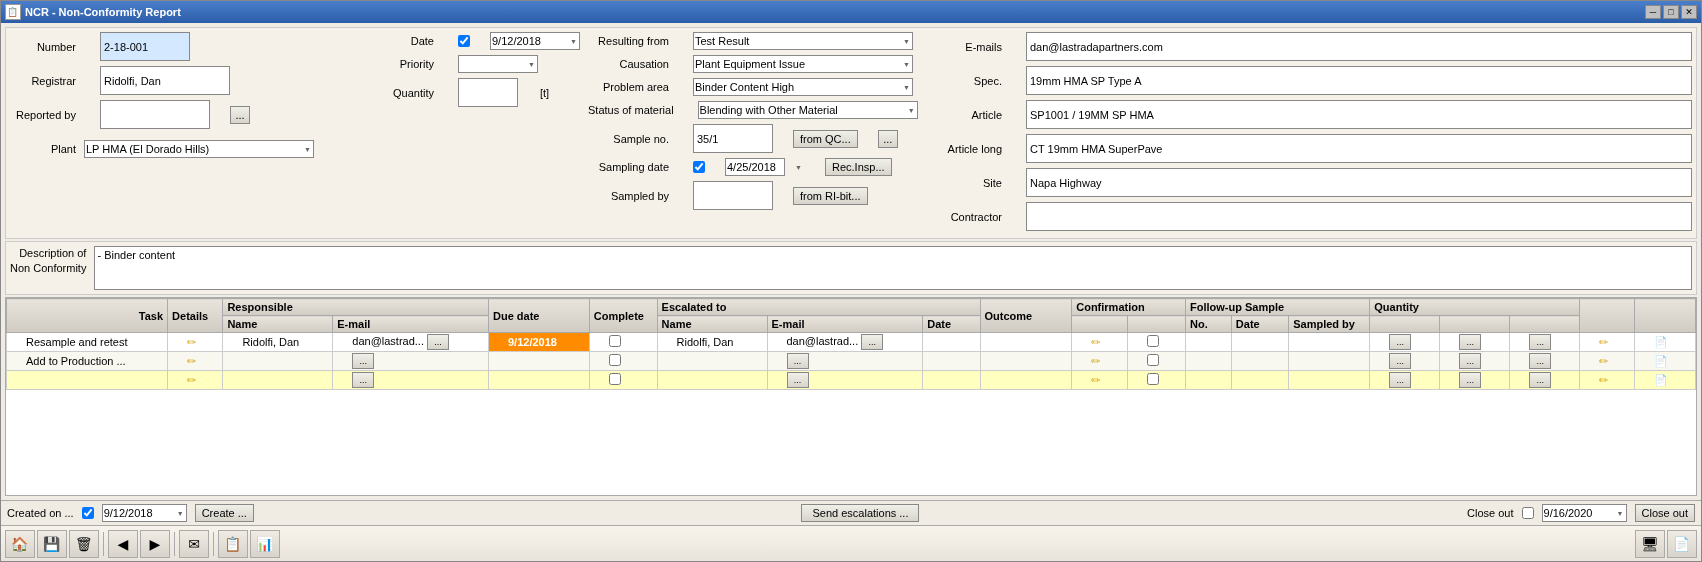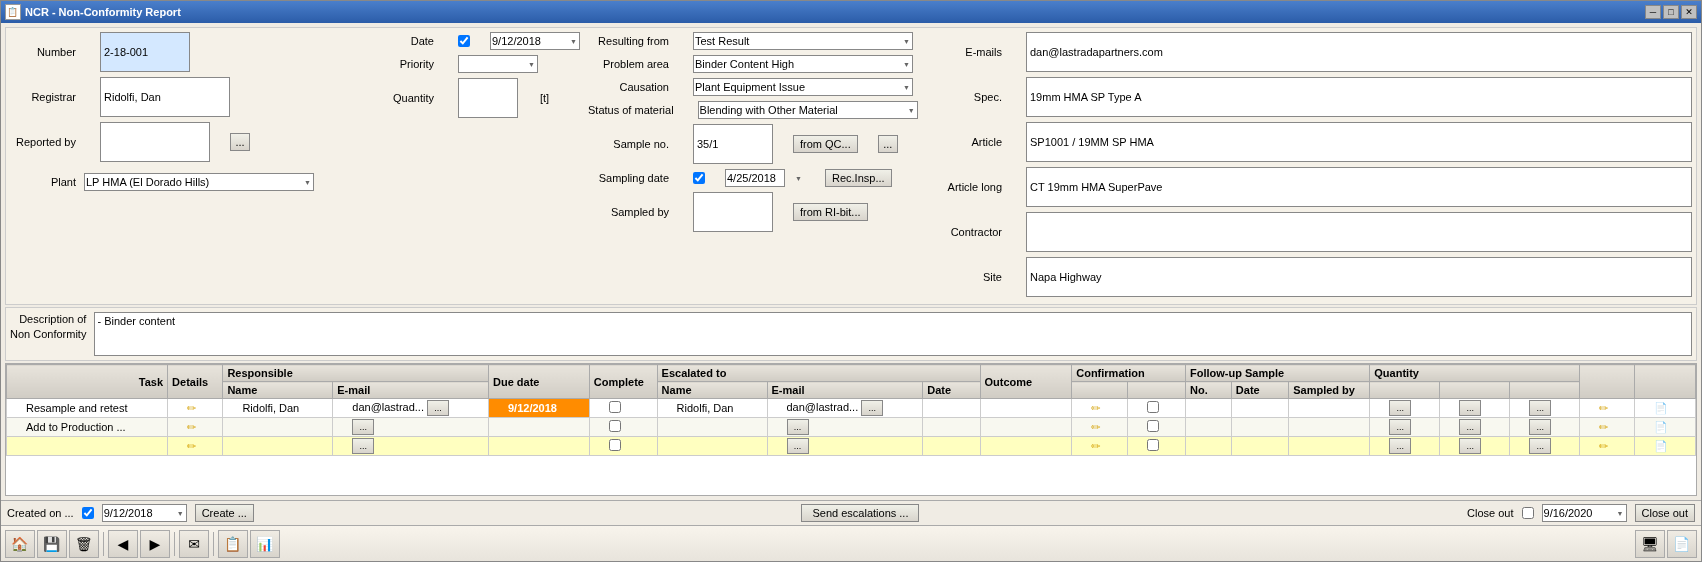--- a/index.html
+++ b/index.html
@@ -14,21 +14,21 @@
     .title-controls { display: flex; gap: 2px; }
     .title-btn { width: 16px; height: 14px; background: #c0c0c0; border: 1px solid #888; display: flex; align-items: center; justify-content: center; cursor: pointer; font-size: 9px; color: #000; }
     
     .content { flex: 1; display: flex; flex-direction: column; padding: 4px; overflow: hidden; }
     
     .form-row { display: flex; align-items: center; margin-bottom: 3px; gap: 20px; }
     
     .field-label { color: #000; min-width: 70px; text-align: right; padding-right: 4px; white-space: nowrap; }
     .field-label-wide { min-width: 85px; }
     
-    .text-input { background: white; border: 1px solid #888; height: 29px; padding: 19px 3px; color: #000; }
+    .text-input { background: white; border: 1px solid #888; height: 29px; padding: 8px 3px; color: #000; }
     .text-input-highlight { background: #d4e8ff; }
     
     .select-input { background: white; border: 1px solid #888; height: 18px; padding: 1px; color: #000; appearance: none; -webkit-appearance: none; }
     
     .select-wrapper { position: relative; display: inline-flex; align-items: center; }
     .select-wrapper::after { content: '▼'; font-size: 7px; position: absolute; right: 3px; pointer-events: none; color: #666; }
     
     .btn { background: linear-gradient(to bottom, #f0f0e8, #d8d4cc); border: 1px solid #888; height: 18px; padding: 0 6px; cursor: pointer; color: #000; white-space: nowrap; }
     
     .btn-small { width: 20px; height: 18px; padding: 0; display: flex; align-items: center; justify-content: center; }
@@ -151,32 +151,32 @@
       <div class="middle-col">
         <div class="form-row">
           <span class="field-label field-label-wide">Resulting from</span>
           <div class="select-wrapper" style="width:220px;">
             <select class="select-input" style="width:220px;">
               <option>Test Result</option>
             </select>
           </div>
         </div>
         <div class="form-row">
+          <span class="field-label field-label-wide">Causation</span>
+          <div class="select-wrapper" style="width:220px;">
+            <select class="select-input" style="width:220px;">
+              <option>Plant Equipment Issue</option>
+            </select>
+          </div>
+        </div>
+        <div class="form-row">
           <span class="field-label field-label-wide">Problem area</span>
           <div class="select-wrapper" style="width:220px;">
             <select class="select-input" style="width:220px;">
               <option>Binder Content High</option>
-            </select>
-          </div>
-        </div>
-        <div class="form-row">
-          <span class="field-label field-label-wide">Causation</span>
-          <div class="select-wrapper" style="width:220px;">
-            <select class="select-input" style="width:220px;">
-              <option>Plant Equipment Issue</option>
             </select>
           </div>
         </div>
         <div class="form-row">
           <span class="field-label field-label-wide">Status of material</span>
           <div class="select-wrapper" style="width:220px;">
             <select class="select-input" style="width:220px;">
               <option>Blending with Other Material</option>
             </select>
           </div>
@@ -215,26 +215,26 @@
         </div>
         <div class="form-row">
           <span class="field-label" style="min-width:70px;">Article</span>
           <input type="text" class="text-input" style="flex: 1 1 0%; min-width: 400px;" value="SP1001 / 19MM SP HMA">
         </div>
         <div class="form-row">
           <span class="field-label" style="min-width:70px;">Article long</span>
           <input type="text" class="text-input" style="flex: 1 1 0%; min-width: 400px;" value="CT 19mm HMA SuperPave">
         </div>
         <div class="form-row">
+          <span class="field-label" style="min-width:70px;">Site</span>
+          <input type="text" class="text-input" style="flex: 1 1 0%; min-width: 400px;" value="Napa Highway">
+        </div>
+        <div class="form-row">
           <span class="field-label" style="min-width:70px;">Contractor</span>
           <input type="text" class="text-input" style="flex: 1 1 0%; min-width: 400px;" value="">
-        </div>
-        <div class="form-row">
-          <span class="field-label" style="min-width:70px;">Site</span>
-          <input type="text" class="text-input" style="flex: 1 1 0%; min-width: 400px;" value="Napa Highway">
         </div>
       </div>
     </div>
 
     <div class="desc-section">
       <span class="desc-label" style="white-space:pre;">Description of
 Non Conformity</span>
       <textarea class="desc-textarea" style="height: 44px; flex: 1 1 0%;">- Binder content</textarea>
     </div>
 

